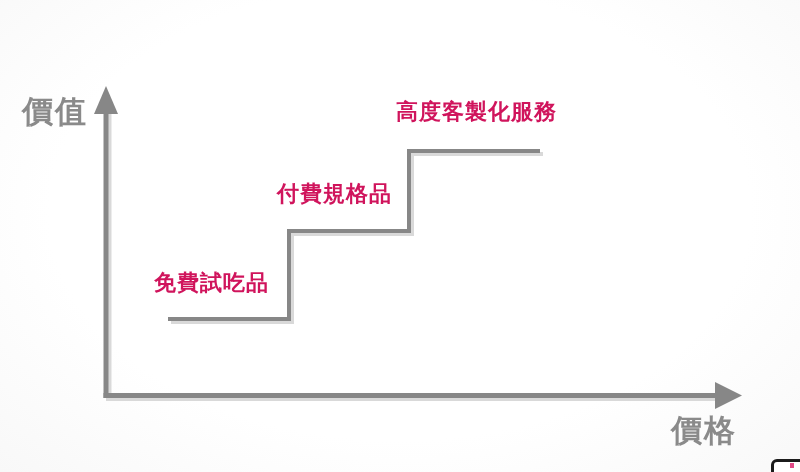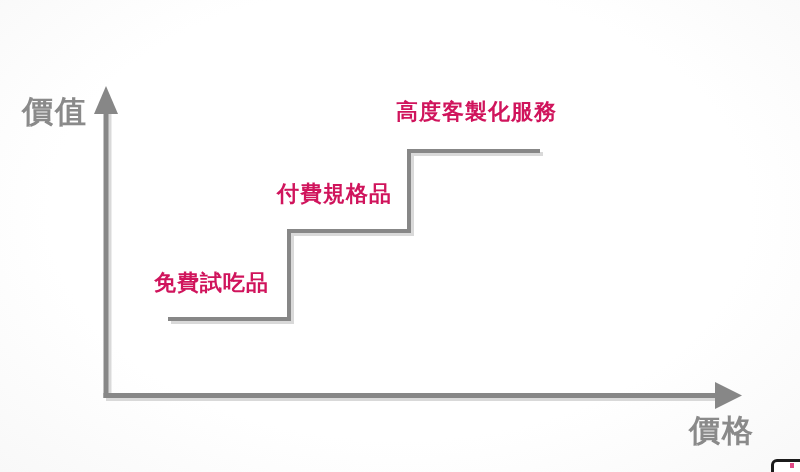--- a/index.html
+++ b/index.html
@@ -24,21 +24,21 @@
   .axis-label {
     position: absolute;
     color: var(--axis-text-gray);
     font-size: 31px;
     font-weight: 700;
     letter-spacing: 2px;
     white-space: nowrap;
     line-height: 1;
   }
   .y-axis-label { left: 22px; top: 96px; }
-  .x-axis-label { left: 671px; top: 415px; margin-left: 18px; }
+  .x-axis-label { left: 671px; top: 415px; }
 
   .step-label {
     position: absolute;
     color: var(--accent-pink);
     font-size: 22px;
     font-weight: 700;
     letter-spacing: 1px;
     white-space: nowrap;
     line-height: 1;
   }

